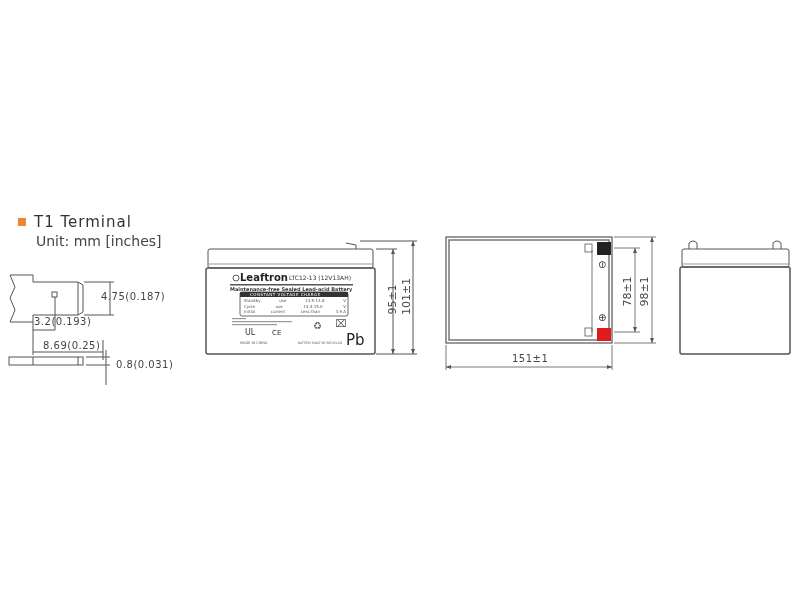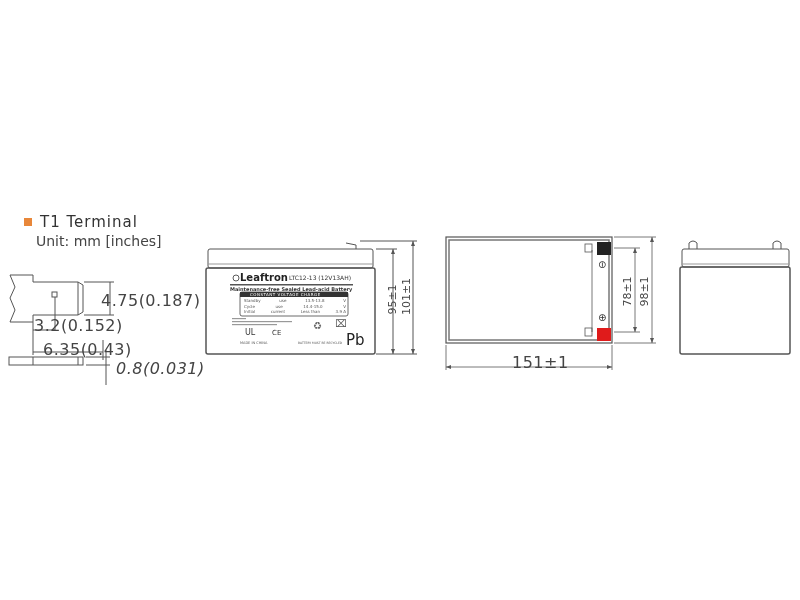--- a/index.html
+++ b/index.html
@@ -1,22 +1,22 @@
 <!DOCTYPE html>
 <html><head>
   <meta charset="utf-8">
   <style>
     html, body { margin:0; padding:0; background:#ffffff; }
     body { width:800px; height:600px; position:relative; overflow:hidden; font-family:"DejaVu Sans", sans-serif; color:#444; }
     .abs { position:absolute; }
     svg { position:absolute; left:0; top:0; }
-    .title { left:24px; top:213px; font-size:15px; letter-spacing:1px; color:#333; display:flex; align-items:center; }
+    .title { left:18px; top:213px; font-size:15px; letter-spacing:1px; color:#333; display:flex; align-items:center; }
     .sq { width:8px; height:8px; background:#e8873a; display:inline-block; margin-right:8px; }
     .unit { left:36px; top:233px; font-size:14px; color:#444; }
-    .dim { font-size:16px; color:#444; letter-spacing:0.5px; white-space:nowrap;text-align:center; }
+    .dim { font-size:10px; color:#444; letter-spacing:0.5px; white-space:nowrap;text-align:center; }
     .vdim { font-size:11px; color:#444; transform:rotate(-90deg); transform-origin:center; white-space:nowrap; }
   </style>
 </head>
 <body>
 
 <div class="abs title">
   <span class="sq"></span>
   <span>T1 Terminal</span>
 </div>
 <div class="abs unit">Unit: mm [inches]</div>
@@ -40,23 +40,23 @@
 
     <rect x="9" y="357" width="74" height="8"></rect>
     <line x1="33" y1="357" x2="33" y2="365"></line>
     <line x1="78" y1="357" x2="78" y2="365"></line>
     <line x1="86" y1="357" x2="110" y2="357"></line>
     <line x1="86" y1="365" x2="110" y2="365"></line>
     <line x1="106" y1="350" x2="106" y2="385"></line>
   </g>
 </svg>
 <div class="abs dim" style="left:101px;top:291px;">4.75(0.187)</div>
-<div class="abs dim" style="left:34px;top:316px;">3.2(0.152)</div>
-<div class="abs dim" style="left:43px;top:340px;">6.35(0.43)</div>
-<div class="abs dim" style="left:116px;top:359px;font-style:italic;">0.8(0.031)</div>
+<div class="abs dim" style="left:34px;top:316px;">3.2(0.193)</div>
+<div class="abs dim" style="left:43px;top:340px;">8.69(0.25)</div>
+<div class="abs dim" style="left:116px;top:359px;">0.8(0.031)</div>
 
 <svg width="800" height="600">
   <g stroke="#555" stroke-width="1" fill="none">
     <rect x="208" y="249" width="165" height="19" rx="2"></rect>
     <line x1="208" y1="264" x2="373" y2="264" stroke="#999"></line>
     <rect x="206" y="268" width="169" height="86" rx="2" stroke-width="1.5"></rect>
     <path d="M346,243 L356,245 L356,249"></path>
 
     <line x1="376" y1="249" x2="397" y2="249"></line>
     <line x1="376" y1="354" x2="417" y2="354"></line>

